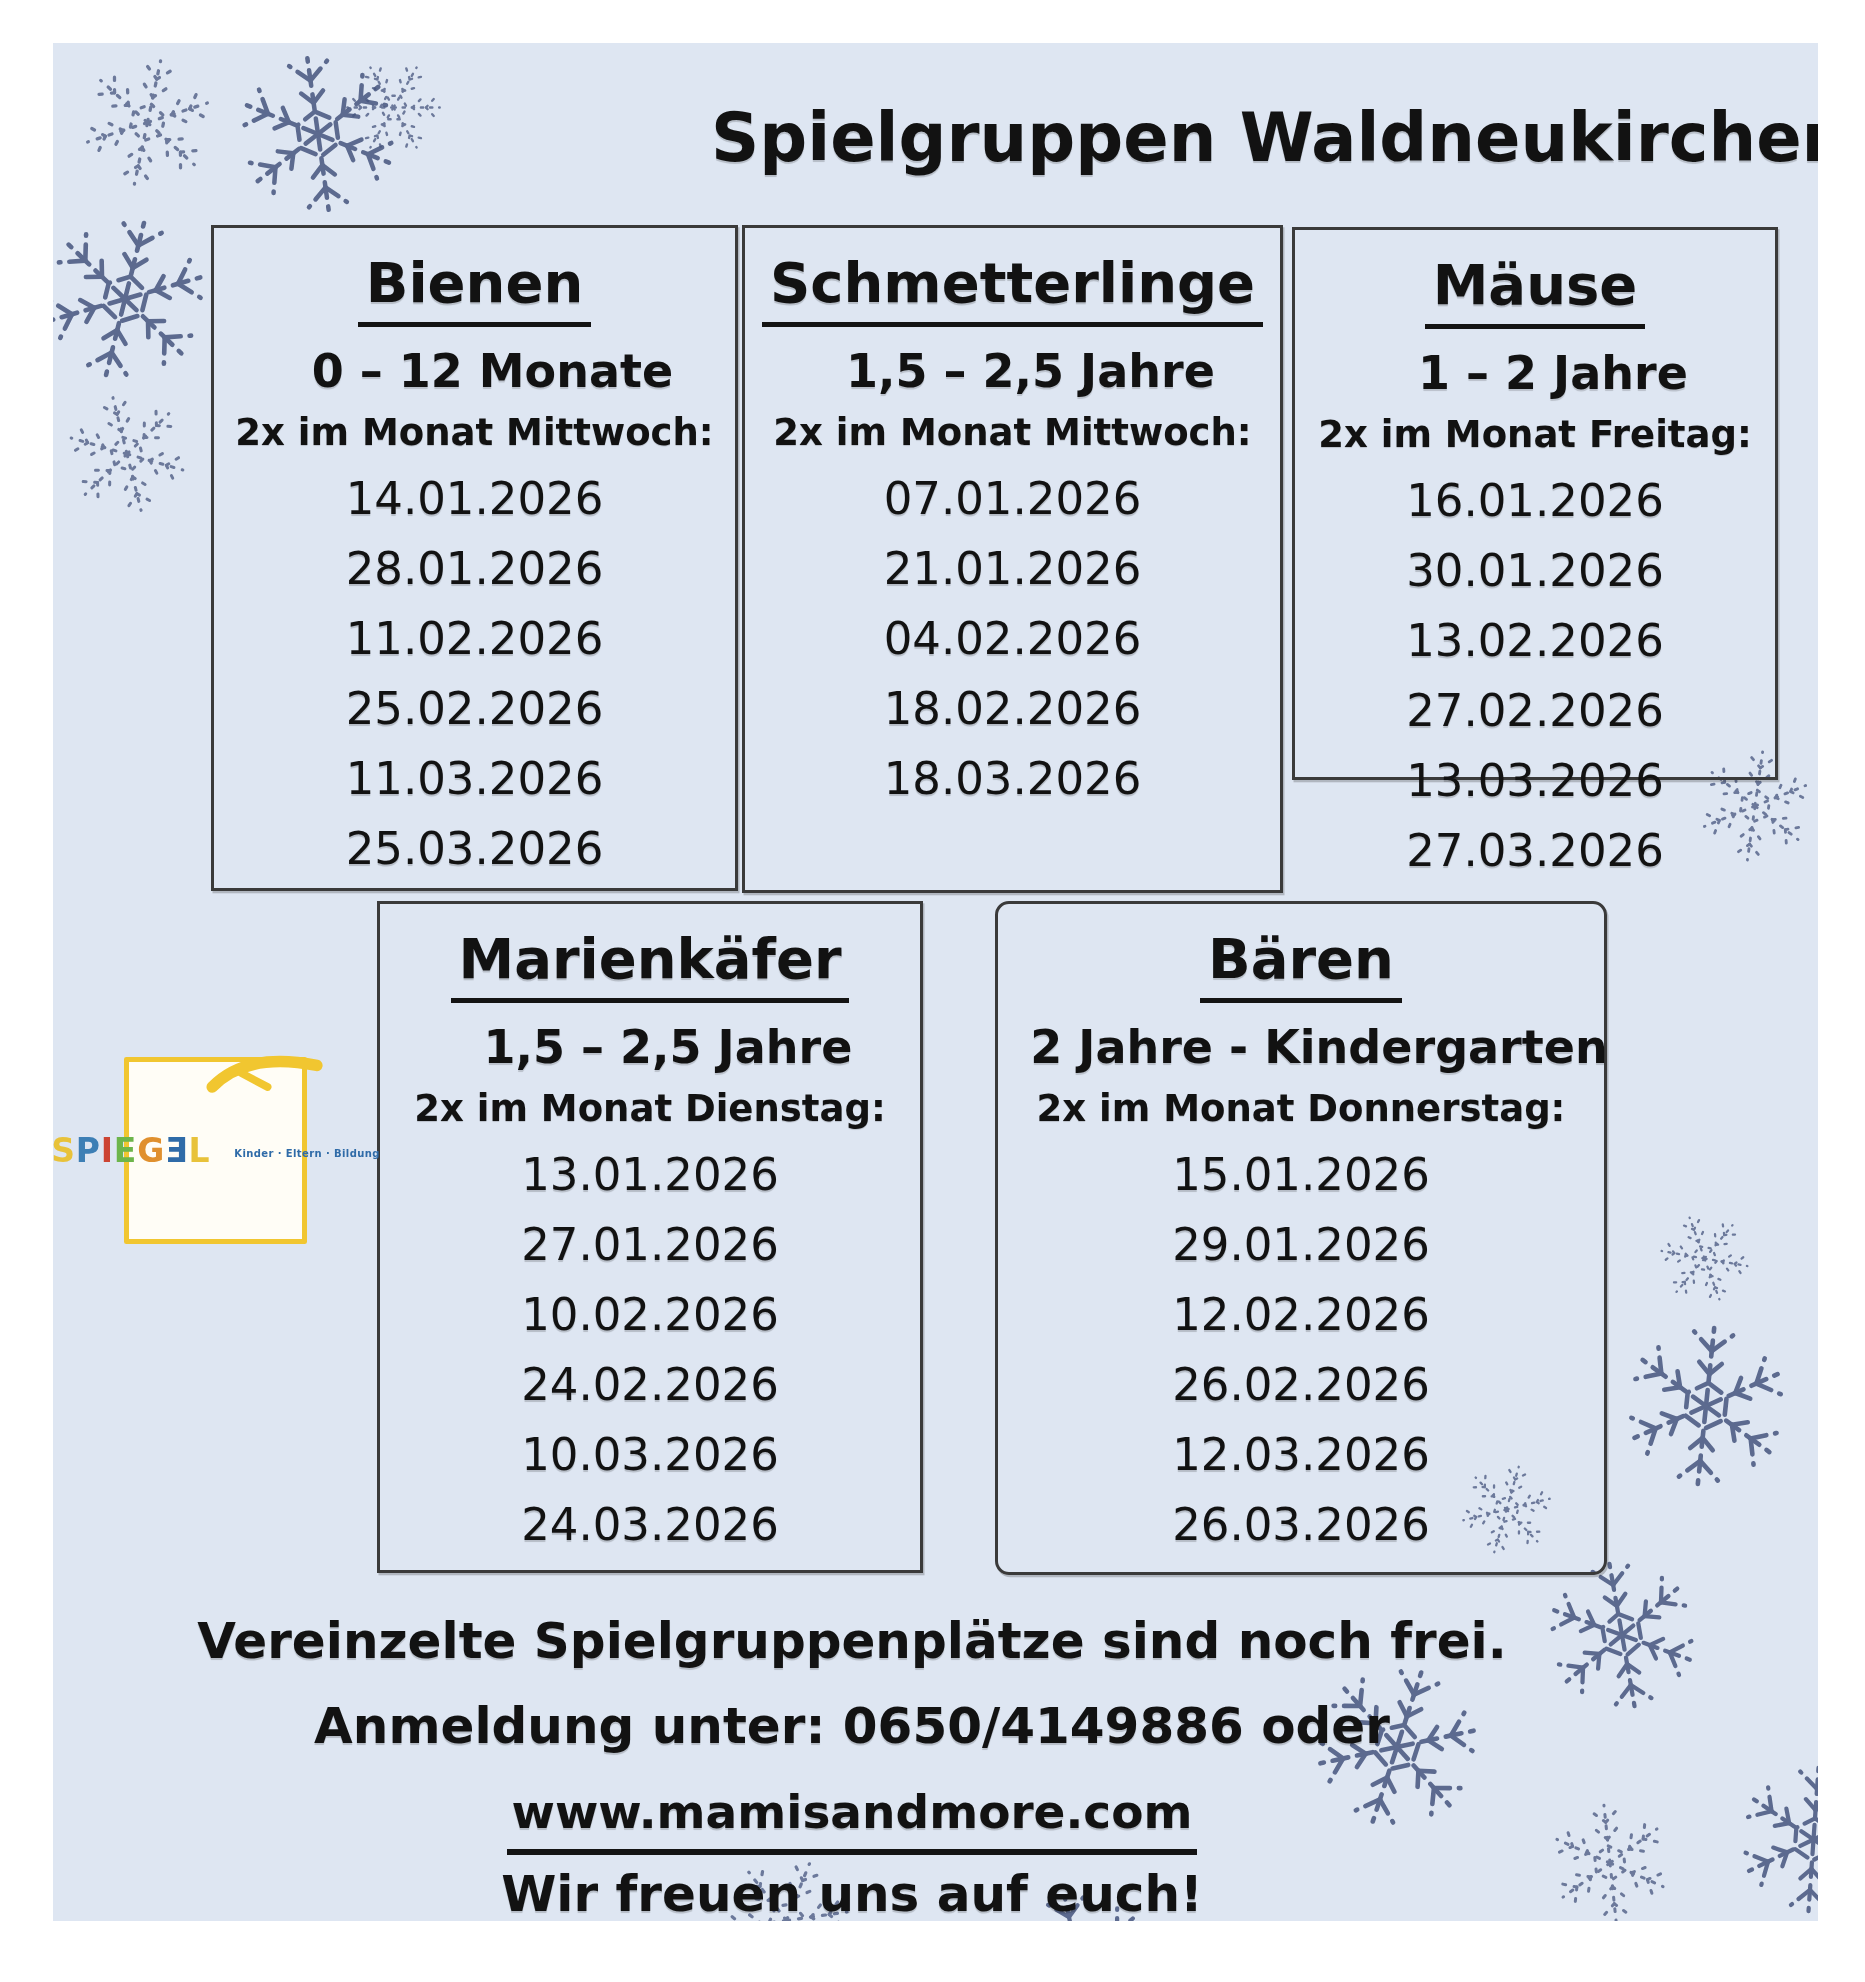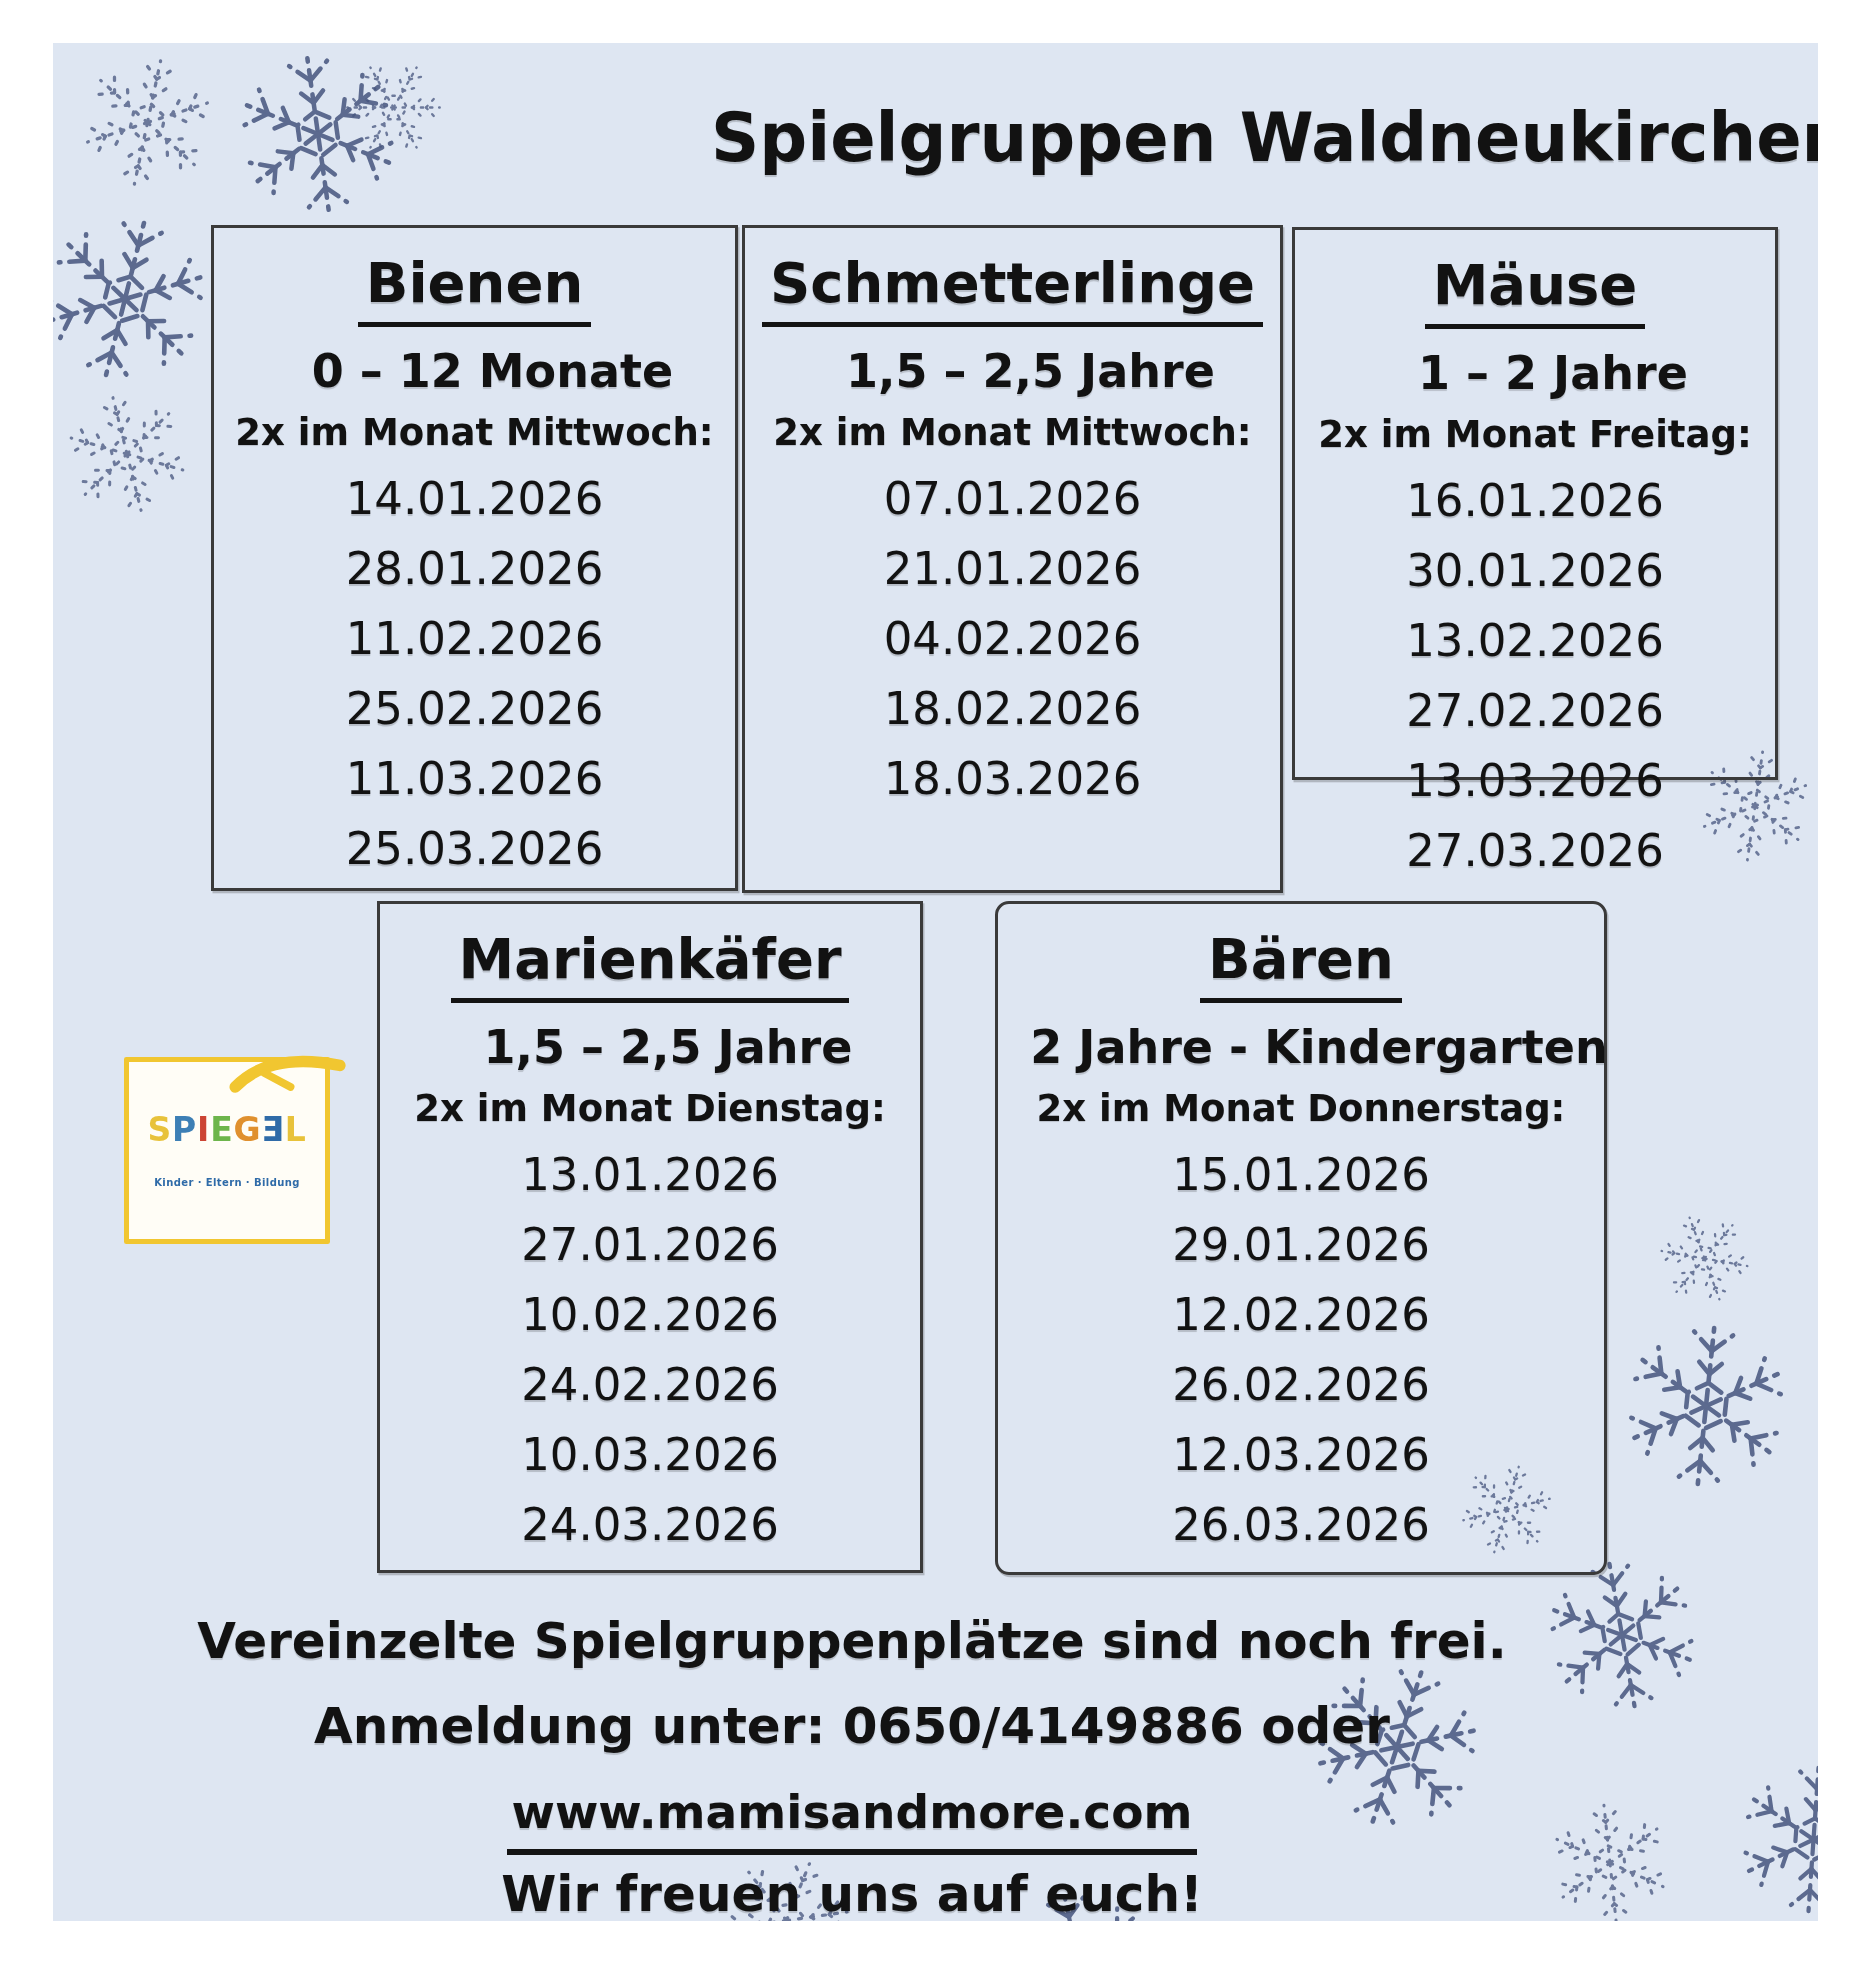--- a/index.html
+++ b/index.html
@@ -49,23 +49,23 @@
     text-shadow:0 1.5px 0.8px rgba(0,0,0,.18);}
   .footer{position:absolute;left:0;top:1566px;width:1598px;text-align:center;}
   .f-line{font-size:50px;line-height:65px;font-weight:700;white-space:nowrap;
     text-shadow:0 1.5px 0.8px rgba(0,0,0,.18);}
   .f-line1{margin-bottom:20px;}
   .f-line2{margin-bottom:20px;}
   .f-line3{margin-bottom:7.7px;font-size:47px;}
   .f-line3 .site{display:inline-block;border-bottom:6.2px solid #141414;padding:0 4.6px 4.6px;}
   
   .logo{
-    position:absolute;left:71px;top:1014px;width:206px;height:187px;
+    position:absolute;left:71px;top:1014px;width:183px;height:187px;
     background:#fffdf6;border:5.4px solid var(--logo-border);border-radius:2.3px;
-    display:flex;flex-direction:column;align-items:center;justify-content:center;gap:24px;
+    display:flex;flex-direction:row;align-items:center;justify-content:center;gap:24px;
   }
   .logo-swoosh{position:absolute;top:-15.5px;right:-23px;width:124px;height:60px;overflow:visible;}
   .brand{font-size:33px;font-weight:700;letter-spacing:0.8px;line-height:1;white-space:nowrap;}
   .brand-tagline{margin-top:6.2px;font-size:10px;font-weight:700;color:var(--tagline);
     letter-spacing:0.4px;white-space:nowrap;}
   
   .flake{position:absolute;fill:none;stroke-linecap:round;pointer-events:none;}
   .flake--outline{stroke:var(--snowflake);stroke-width:2.6;stroke-dasharray:9 5;opacity:.85;}
   .flake--speck{stroke:var(--snowflake);stroke-width:2.3;stroke-dasharray:2.2 6.5;opacity:.75;}
 </style>

